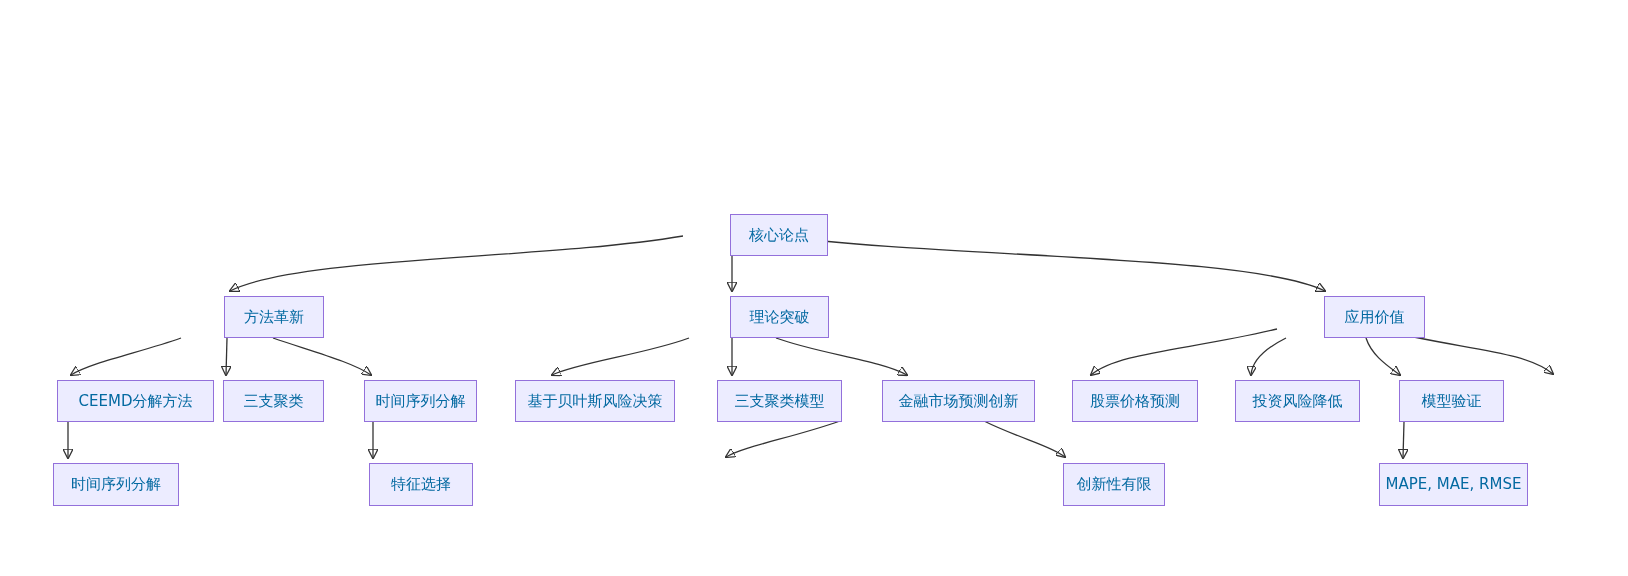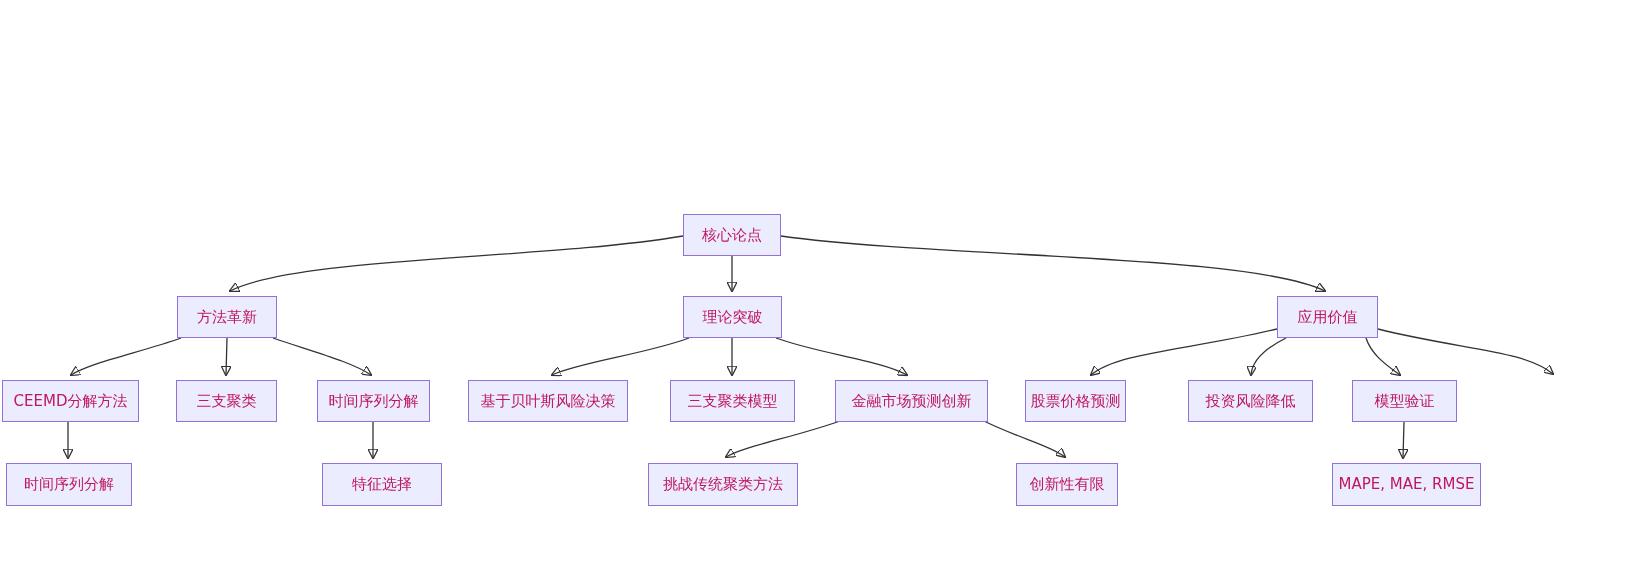--- a/index.html
+++ b/index.html
@@ -10,28 +10,29 @@
     overflow:hidden;
     font-family:"DejaVu Sans","Liberation Sans",sans-serif;
   }
   svg.edges{position:absolute;left:0;top:0;pointer-events:none;}
   svg.edges path{fill:none;stroke:#333333;stroke-width:1.3px;}
   .node{
     position:absolute;
     box-sizing:border-box;
     background:#ECECFF;
     border:1px solid #9370DB;
-    color:#be185d;
+    color:#0369a1;
     font-size:15px;
     line-height:1;
     display:flex;
     align-items:center;
     justify-content:center;
     text-align:center;
     white-space:nowrap;
+    margin-left:47px;
   }
 </style>
 </head>
 <body>
 
 <div class="canvas">
 
   <svg class="edges" width="1628" height="576" viewBox="0 0 1628 576">
     <defs>
       <marker id="arrow" viewBox="0 0 10 10" refX="9" refY="5" markerWidth="7.5" markerHeight="7.5" orient="auto-start-reverse">
@@ -57,29 +58,28 @@
     <path d="M 984 421 C 1018 438, 1052 446, 1065 457" marker-end="url(#arrow)"></path>
     <path d="M 1404 422 L 1403 458" marker-end="url(#arrow)"></path>
   </svg>
 
   <div class="node" style="left:683px;top:214px;width:98px;height:42px">核心论点</div>
 
   <div class="node" style="left:177px;top:296px;width:100px;height:42px">方法革新</div>
   <div class="node" style="left:683px;top:296px;width:99px;height:42px">理论突破</div>
   <div class="node" style="left:1277px;top:296px;width:101px;height:42px">应用价值</div>
 
-  <div class="node" style="left:2px;top:380px;width:137px;height:42px">CEEMD分解方法</div>
+  <div class="node" style="left:10px;top:380px;width:157px;height:42px">CEEMD分解方法</div>
   <div class="node" style="left:176px;top:380px;width:101px;height:42px">三支聚类</div>
   <div class="node" style="left:317px;top:380px;width:113px;height:42px">时间序列分解</div>
   <div class="node" style="left:468px;top:380px;width:160px;height:42px">基于贝叶斯风险决策</div>
   <div class="node" style="left:670px;top:380px;width:125px;height:42px">三支聚类模型</div>
   <div class="node" style="left:835px;top:380px;width:153px;height:42px">金融市场预测创新</div>
-  <div class="node" style="left:1025px;top:380px;width:101px;height:42px">股票价格预测</div>
+  <div class="node" style="left:1025px;top:380px;width:126px;height:42px">股票价格预测</div>
   <div class="node" style="left:1188px;top:380px;width:125px;height:42px">投资风险降低</div>
   <div class="node" style="left:1352px;top:380px;width:105px;height:42px">模型验证</div>
 
   <div class="node" style="left:6px;top:463px;width:126px;height:43px">时间序列分解</div>
-  <div class="node" style="left:322px;top:463px;width:120px;height:43px">特征选择</div>
-  <div class="node" style="left:648px;top:463px;width:150px;height:43px">挑战传统聚类方法</div>
+  <div class="node" style="left:322px;top:463px;width:104px;height:43px">特征选择</div>
   <div class="node" style="left:1016px;top:463px;width:102px;height:43px">创新性有限</div>
   <div class="node" style="left:1332px;top:463px;width:149px;height:43px">MAPE, MAE, RMSE</div>
 
 </div>
 
 </body></html>

